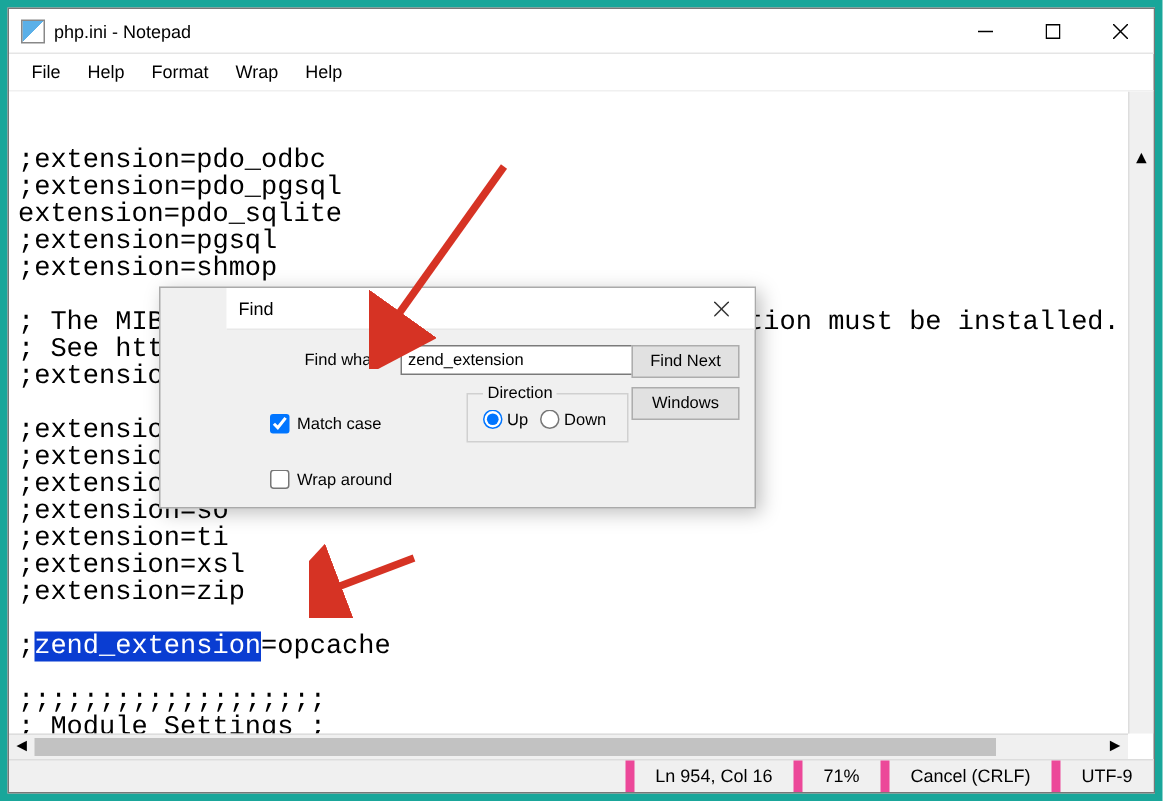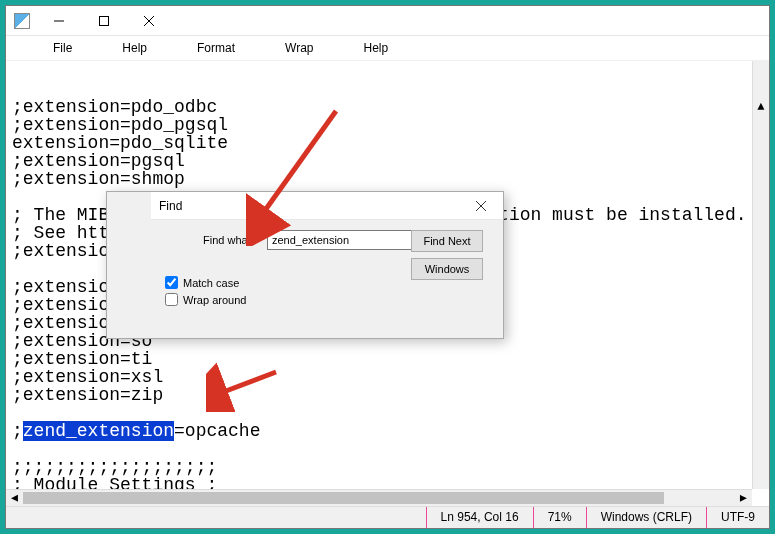--- a/index.html
+++ b/index.html
@@ -32,21 +32,21 @@
     .titlebar-icon {
       width: 16px; height: 16px; margin-right: 6px;
       background: linear-gradient(135deg,#5bb0e8 50%,#fff 50%);
       border: 1px solid #888;
     }
     .title { flex: 1; font-size: 12px; }
     .winbtns { display: flex; }
     .winbtn { width: 45px; height: 29px; display: flex; align-items: center; justify-content: center; cursor: pointer; }
     .winbtn svg { width: 10px; height: 10px; }
     .menubar { display: flex; padding: 3px 8px; gap: 4px; }
-    .menuitem { padding: 2px 7px; cursor: pointer; font-size: 12px; margin-left: 32px; }
+    .menuitem { padding: 2px 7px; cursor: pointer; font-size: 12px; }
     .editor {
       flex: 1;
       position: relative;
       font-family: Consolas, "Courier New", monospace;
       font-size: 18px;
       line-height: 18px;
       white-space: pre;
       overflow: hidden;
       border-top: 1px solid #f0f0f0;
     }
@@ -61,21 +61,21 @@
     .hscroll .thumb { position:absolute; left:0; top:2px; bottom:2px; width: 90%; background:#c2c2c2; }
     .vscroll {
       position: absolute; right:0; top:0; bottom:17px; width:17px; background:#f0f0f0; border-left:1px solid #ddd;
     }
     .vscroll .arrow { height:17px; display:flex; align-items:center; justify-content:center; cursor:pointer; }
     .highlight { background:#0a3dd2; color:#fff; }
     .statusbar {
       height: 22px; background:#f0f0f0; border-top:1px solid #ddd;
       display:flex; font-size:12px;
     }
-    .statuscell { padding: 3px 14px; border-left:1px solid #ec4899; }
+    .statuscell { padding: 3px 14px; border-left:6px solid #ec4899; }
     .statusspacer { flex:1; }
 
     
     .find-dialog {
       position: absolute;
       top: 185px; left: 100px;
       width: 398px; height: 148px;
       background: #f0f0f0;
       border: 1px solid #aaa;
       box-shadow: 3px 3px 12px rgba(0,0,0,0.25);
@@ -88,46 +88,47 @@
     }
     .find-title .spacer{flex:1;}
     .find-close { width:28px; height:28px; display:flex;align-items:center;justify-content:center; cursor:pointer;}
     .find-body { padding: 10px 10px 10px 14px; position:relative; }
     .find-row { display:flex; align-items:center; gap:8px; }
     .find-label { width:56px;margin-left:38px; }
     .find-input {
       width: 190px; height: 20px; border:1px solid #7a7a7a; padding: 1px 4px; font-size:11px; background:#fff;
       font-family: "Segoe UI", sans-serif;
     }
-    .find-btns { position:absolute; right:20px; top:10px; display:flex; flex-direction:column; gap:6px; }
+    .find-btns { position:absolute; right:10px; top:10px; display:flex; flex-direction:column; gap:6px; }
     .find-btn {
       width:72px; height:22px; border:1px solid #adadad; background:#e1e1e1;
       font-size:11px; cursor:pointer;
     }
     .find-group {
       position:absolute; top:42px; left:160px; border:1px solid #d0d0d0; padding: 6px 10px 8px;
       width: 108px;
     }
     .find-group-title { position:relative; top:-13px; background:#f0f0f0; padding:0 3px; display:inline-block;}
     .radio-row { display:flex; gap:8px; margin-top:-8px; }
     .radio-item { display:flex; align-items:center; gap:3px; }
     .radio-item input { margin:0; }
-    .check-col { position:absolute; top:56px; left:14px; display:flex; flex-direction:column; gap:4px;}
+    .check-col { position:absolute; top:56px; left:29px; display:flex; flex-direction:column; gap:24px;}
     .check-item { display:flex; align-items:center; gap:5px;}
     .check-item input { margin:0;}
 
     
     .arrow-svg { position:absolute; pointer-events:none; }
   </style>
 </head>
 <body>
 
 <div class="window">
   <div class="titlebar">
     <div class="titlebar-icon"></div>
+    <div class="title">php.ini - Notepad</div>
     <div class="winbtns">
       <div class="winbtn">
           <svg viewBox="0 0 10 10">
             <line x1="0" y1="5" x2="10" y2="5" stroke="currentColor" stroke-width="1"></line>
           </svg>
         </div>
       <div class="winbtn">
           <svg viewBox="0 0 10 10">
             <rect x="0.5" y="0.5" width="9" height="9" fill="none" stroke="currentColor" stroke-width="1"></rect>
           </svg>
@@ -181,21 +182,21 @@
       <div class="arrow">◂</div>
       <div class="track"><div class="thumb"></div></div>
       <div class="arrow">▸</div>
     </div>
   </div>
 
   <div class="statusbar">
     <div class="statusspacer"></div>
     <div class="statuscell">Ln 954, Col 16</div>
     <div class="statuscell">71%</div>
-    <div class="statuscell">Windows (CRLF)</div>
+    <div class="statuscell">Cancel (CRLF)</div>
     <div class="statuscell">UTF-9</div>
   </div>
 
   <div class="find-dialog">
     <div class="find-title">
       <span>Find</span>
       <span class="spacer"></span>
       <div class="find-close">
           <svg width="10" height="10" viewBox="0 0 10 10">
             <line x1="0" y1="0" x2="10" y2="10" stroke="#333" stroke-width="1"></line>
@@ -204,20 +205,33 @@
         </div>
     </div>
     <div class="find-body">
       <div class="find-row">
         <span class="find-label">Find what:</span>
         <input class="find-input" value="zend_extension" style="">
       </div>
       <div class="find-btns">
         <button class="find-btn">Find Next</button>
         <button class="find-btn">Windows</button>
+      </div>
+      <div class="find-group">
+        <span class="find-group-title">Direction</span>
+        <div class="radio-row">
+          <label class="radio-item">
+              <input type="radio" name="dir" checked="" style="">
+              <span>Up</span>
+            </label>
+          <label class="radio-item">
+              <input type="radio" name="dir" style="">
+              <span>Down</span>
+            </label>
+        </div>
       </div>
       <div class="check-col">
         <label class="check-item">
             <input type="checkbox" checked="" style="">
             <span>Match case</span>
           </label>
         <label class="check-item">
             <input type="checkbox" style="">
             <span>Wrap around</span>
           </label>

